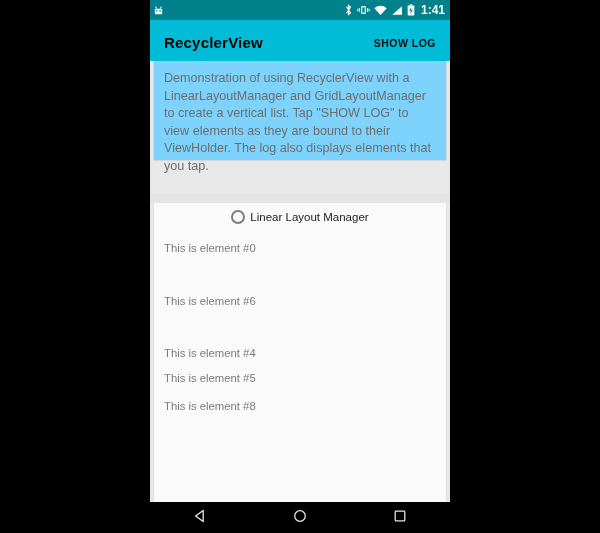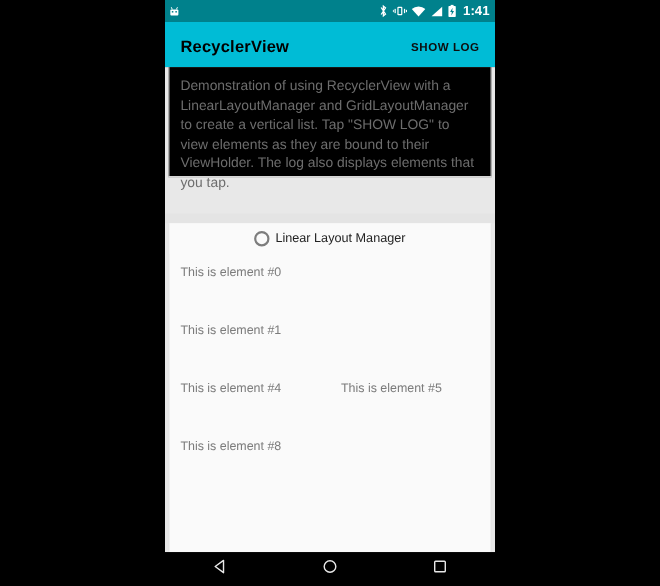--- a/index.html
+++ b/index.html
@@ -106,21 +106,21 @@
     overflow: hidden;
   }
 
   
   #description-card {
     position: absolute;
     left: 3px;
     top: 0px;
     width: 294px;
     height: 100px;
-    background: #000000;
+    background: #7dd3fc;
     border: 1px solid #d6d6d6;
     border-top: none;
     box-sizing: border-box;
   }
   #description-text {
     position: absolute;
     left: 10px;
     top: 9px;
     width: 272px;
     color: #6d6d6d;
@@ -208,20 +208,21 @@
     left: 0;
     top: 28px;
     width: 292px;
     height: 271px;
     overflow: hidden;
   }
   .grid-row {
     display: flex;
     height: 52.6px;
     width: 292px;
+    flex-direction: column;
   }
   .grid-cell {
     width: 146px;
     box-sizing: border-box;
     padding-left: 10px;
     padding-top: 7px;
     cursor: pointer;
   }
   .grid-cell-text {
     color: #7b7b7b;
@@ -325,21 +326,21 @@
             <span class="radio-circle"></span>
             <span class="radio-label">Linear Layout Manager</span>
           </div>
         </div>
 
         <div id="element-grid">
           <div class="grid-row">
             <div class="grid-cell"><span class="grid-cell-text">This is element #0</span></div>
           </div>
           <div class="grid-row">
-            <div class="grid-cell"><span class="grid-cell-text">This is element #1</span></div>
+            <div class="grid-cell"><span class="grid-cell-text">This is element #6</span></div>
           </div>
           <div class="grid-row">
             <div class="grid-cell"><span class="grid-cell-text">This is element #4</span></div>
             <div class="grid-cell"><span class="grid-cell-text">This is element #5</span></div>
           </div>
           <div class="grid-row">
             <div class="grid-cell"><span class="grid-cell-text">This is element #8</span></div>
           </div>
           <div class="grid-row">
             <div class="grid-cell"></div>

